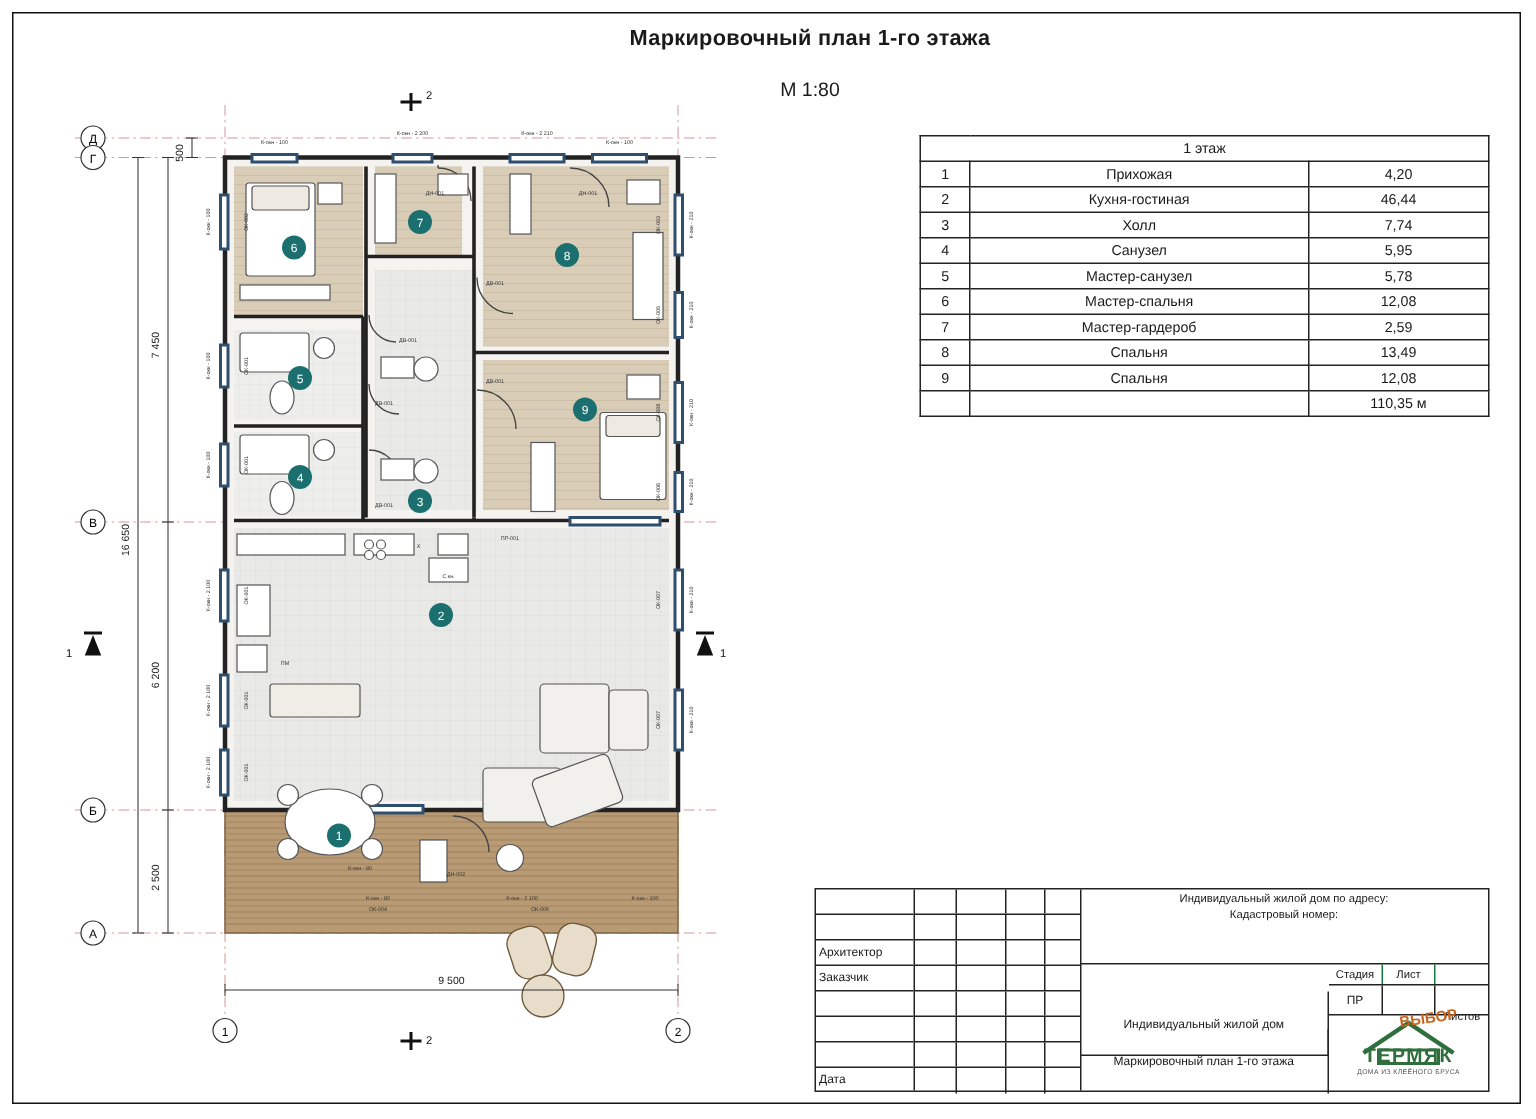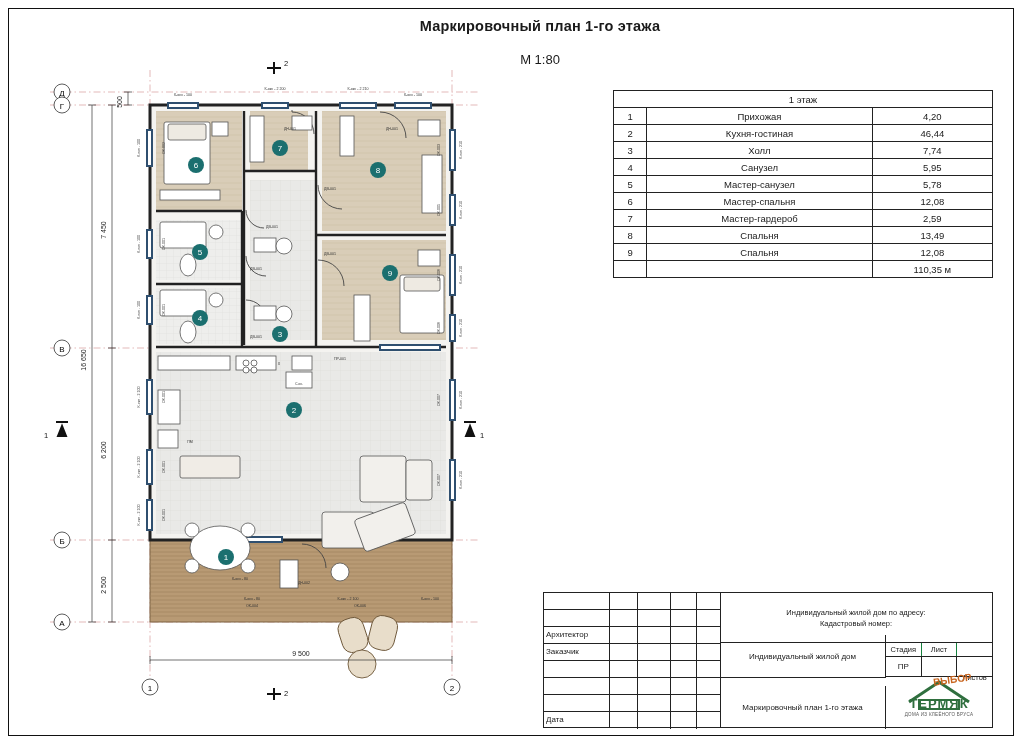--- a/index.html
+++ b/index.html
@@ -24,22 +24,22 @@
   .stamp .colA div{height:17px;border-bottom:1px solid #222;box-sizing:border-box;font-size:8px;padding-left:2px;line-height:16px;}
   .stamp .colA div:last-child{border-bottom:none;}
   .stamp .smallgrid{position:absolute;left:66px;top:0;width:110px;height:100%;}
   .stamp .smallgrid .r{height:17px;border-bottom:1px solid #222;box-sizing:border-box;position:relative;}
   .stamp .smallgrid .r:last-child{border-bottom:none;}
   .stamp .smallgrid .v1{position:absolute;left:27px;top:0;bottom:0;width:0;border-left:1px solid #222;}
   .stamp .smallgrid .v2{position:absolute;left:60px;top:0;bottom:0;width:0;border-left:1px solid #222;}
   .stamp .smallgrid .v3{position:absolute;left:86px;top:0;bottom:0;width:0;border-left:1px solid #222;}
   .stamp .vline{position:absolute;top:0;bottom:0;border-left:1px solid #222;}
   .stamp .addr{position:absolute;left:176px;top:0;right:0;height:50px;border-bottom:1px solid #222;box-sizing:border-box;
-               display:flex;flex-direction:column;align-items:center;justify-content:center;font-size:7.5px;line-height:11px;}
-  .stamp .obj{position:absolute;left:176px;top:42px;width:166px;height:43px;border-right:1px solid #222;border-bottom:1px solid #222;
+               display:flex;flex-direction:column;align-items:center;justify-content:flex-start;font-size:7.5px;line-height:11px;}
+  .stamp .obj{position:absolute;left:176px;top:68px;width:166px;height:43px;border-right:1px solid #222;border-bottom:1px solid #222;
               box-sizing:border-box;display:flex;align-items:center;justify-content:center;text-align:center;font-size:8px;padding:0 4px;}
   .stamp .sheetname{position:absolute;left:176px;top:93px;width:166px;height:43px;border-right:1px solid #222;box-sizing:border-box;
               display:flex;align-items:center;justify-content:center;text-align:center;font-size:8px;padding:0 4px;}
   .stamp .stg{position:absolute;left:342px;top:50px;right:0;height:14px;border-bottom:1px solid #222;box-sizing:border-box;display:flex;}
   .stamp .stg span{flex:1;text-align:center;font-size:7.5px;line-height:13px;border-right:1px solid #15803d;box-sizing:border-box;}
   .stamp .stg span:last-child{border-right:none;margin-top:28px;}
   .stamp .stgv{position:absolute;left:342px;top:64px;right:0;height:20px;border-bottom:1px solid #222;box-sizing:border-box;display:flex;}
   .stamp .stgv span{flex:1;text-align:center;font-size:8px;line-height:19px;border-right:1px solid #222;box-sizing:border-box;}
   .stamp .stgv span:last-child{border-right:none;}
   .stamp .logo{position:absolute;left:342px;top:84px;right:0;bottom:0;display:flex;align-items:center;justify-content:center;}

